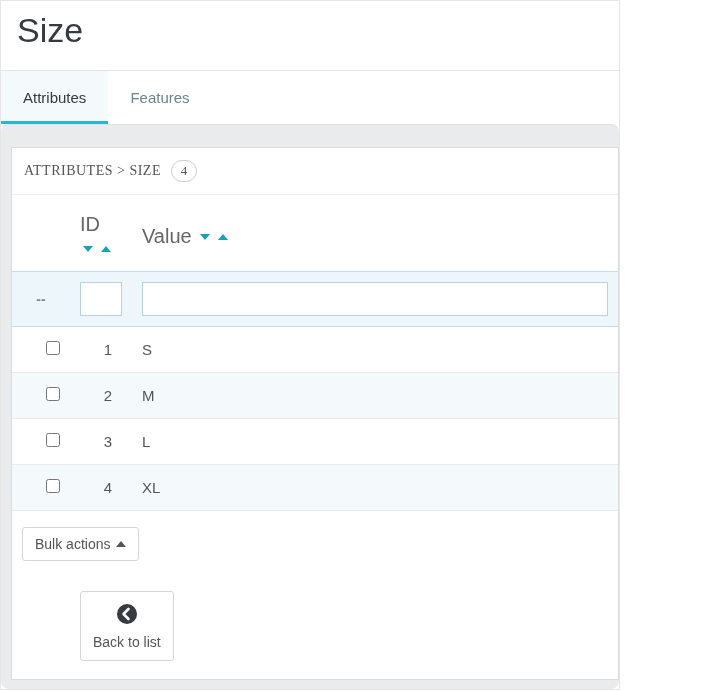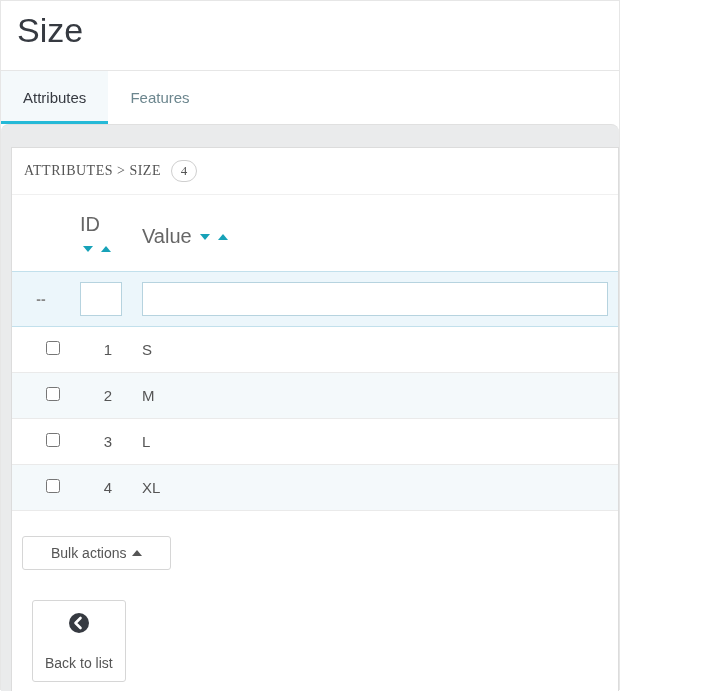--- a/index.html
+++ b/index.html
@@ -121,29 +121,28 @@
   tbody tr { border-bottom: 1px solid #eaeaea; }
   tbody tr:nth-child(even) { background: #f4f9fb; }
   tbody td { padding: 14px 10px; color: #555; font-size: 15px; }
   tbody td.chk { text-align: right; }
   tbody td.idc { text-align: right; padding-right: 20px; }
   input[type="checkbox"] { width: 14px; height: 14px; }
   .bulk-row { padding: 16px 0 0 10px; }
   .bulk-btn {
     border: 1px solid #d6d6d6;
     background: #fff;
-    padding: 8px 28px;
+    padding: 8px 12px;
     font-size: 14px;
     color: #555;
     border-radius: 3px;
     cursor: pointer;
     display: inline-flex;
     align-items: center;
     gap: 6px;
-    margin-top: 9px;
   }
   .tri-up {
     display: inline-block;
     width: 0; height: 0;
     border-left: 5px solid transparent;
     border-right: 5px solid transparent;
     border-bottom: 6px solid #555;
   }
   .footer-row {
     padding: 30px 0 0 20px;
@@ -152,21 +151,22 @@
     border: 1px solid #d6d6d6;
     background: #fff;
     padding: 10px 12px;
     font-size: 14px;
     color: #555;
     border-radius: 3px;
     cursor: pointer;
     display: inline-flex;
     flex-direction: column;
     align-items: center;
-    gap: 20px;
+    gap: 8px;
+    margin-left: 48px;
   }
   .back-btn svg { width: 24px; height: 24px; }
 </style>
 </head>
 <body>
 
 <div class="outer">
   <div class="title-bar">
     <h1>Size</h1>
   </div>

